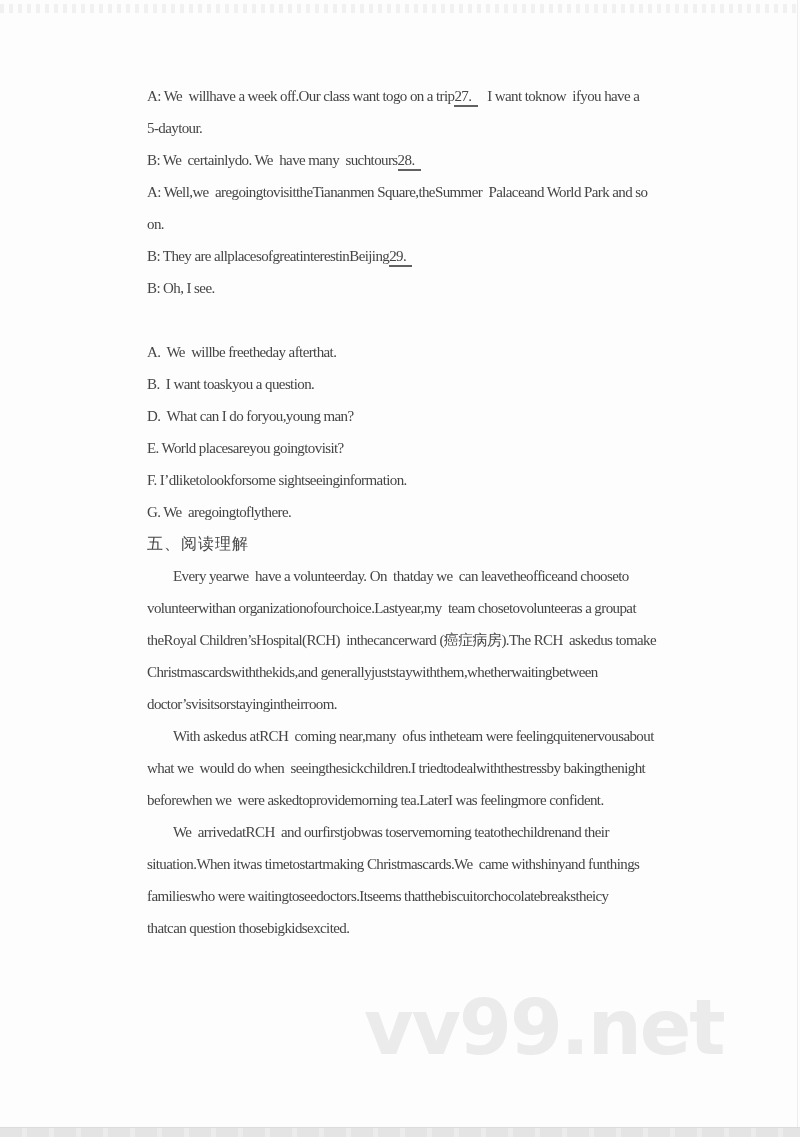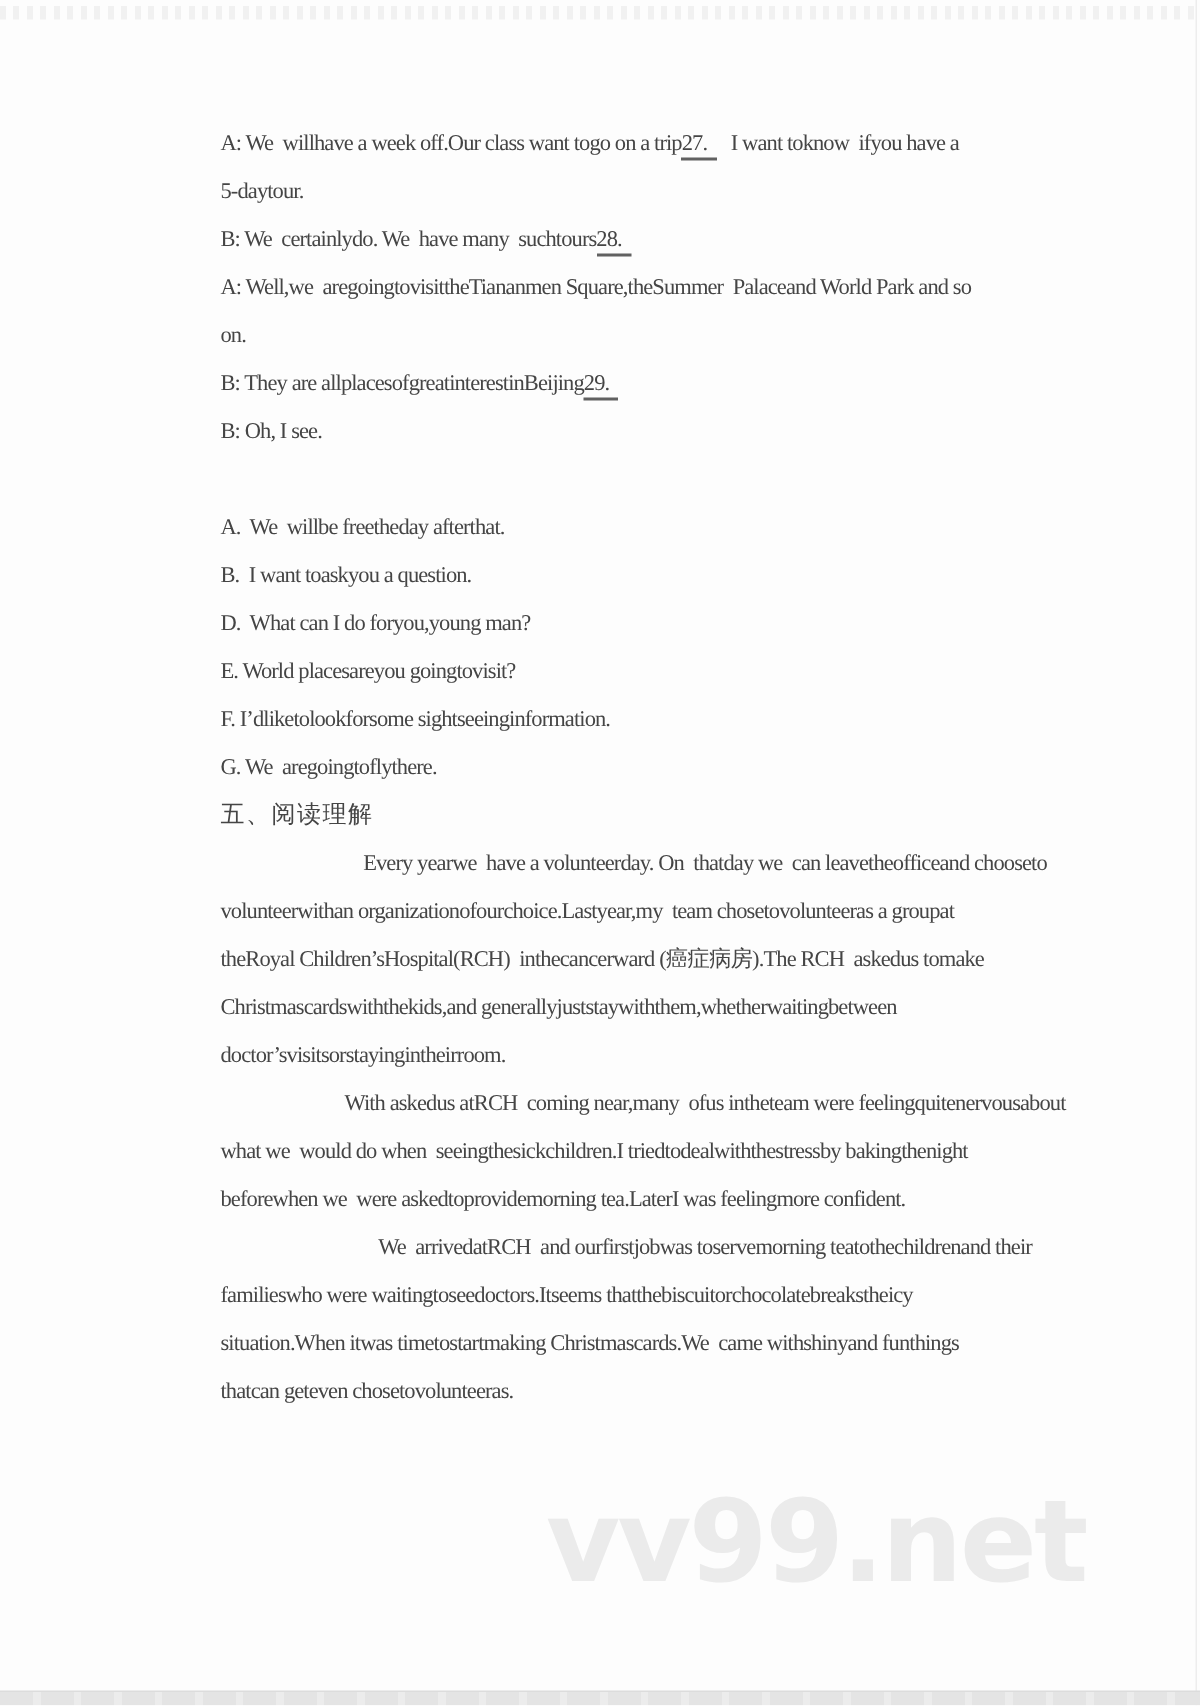--- a/index.html
+++ b/index.html
@@ -51,21 +51,21 @@
     font-size: 15px;
     letter-spacing: -0.6px;
     margin-left: 37px;
   }
   .line {
     height: 32px;
     line-height: 32px;
     white-space: pre;
   }
   .heading { font-size: 16px; letter-spacing: 1px; }
-  .indent { padding-left: 26px; text-align: center; }
+  .indent { padding-left: 26px; }
   .spacer { height: 32px; }
   .blank {
     border-bottom: 2px solid #616161;
     padding-bottom: 1px;
   }
 </style>
 </head>
 <body>
 
 <div class="page">
@@ -97,20 +97,20 @@
     <div id="passage">
         <div class="line indent">Every yearwe  have a volunteerday. On  thatday we  can leavetheofficeand chooseto</div>
         <div class="line">volunteerwithan organizationofourchoice.Lastyear,my  team chosetovolunteeras a groupat</div>
         <div class="line">theRoyal Children’sHospital(RCH)  inthecancerward (癌症病房).The RCH  askedus tomake</div>
         <div class="line">Christmascardswiththekids,and generallyjuststaywiththem,whetherwaitingbetween</div>
         <div class="line">doctor’svisitsorstayingintheirroom.</div>
         <div class="line indent">With askedus atRCH  coming near,many  ofus intheteam were feelingquitenervousabout</div>
         <div class="line">what we  would do when  seeingthesickchildren.I triedtodealwiththestressby bakingthenight</div>
         <div class="line">beforewhen we  were askedtoprovidemorning tea.LaterI was feelingmore confident.</div>
         <div class="line indent">We  arrivedatRCH  and ourfirstjobwas toservemorning teatothechildrenand their</div>
+        <div class="line">situation.When itwas timetostartmaking Christmascards.We  came withshinyand funthings</div>
         <div class="line">familieswho were waitingtoseedoctors.Itseems thatthebiscuitorchocolatebreakstheicy</div>
-        <div class="line">situation.When itwas timetostartmaking Christmascards.We  came withshinyand funthings</div>
-        <div class="line">thatcan geteven chosetovolunteeras.</div>
+        <div class="line">thatcan question thosebigkidsexcited.</div>
       </div>
   </div>
 
   <div class="bottom-bar"></div>
 </div>
 
 </body></html>

